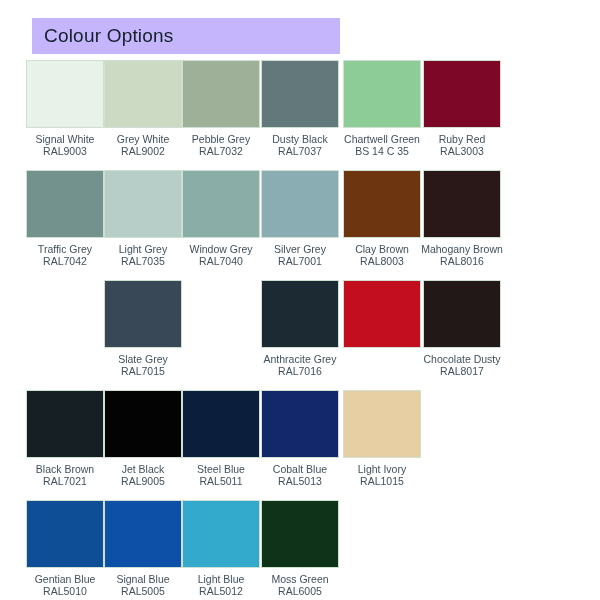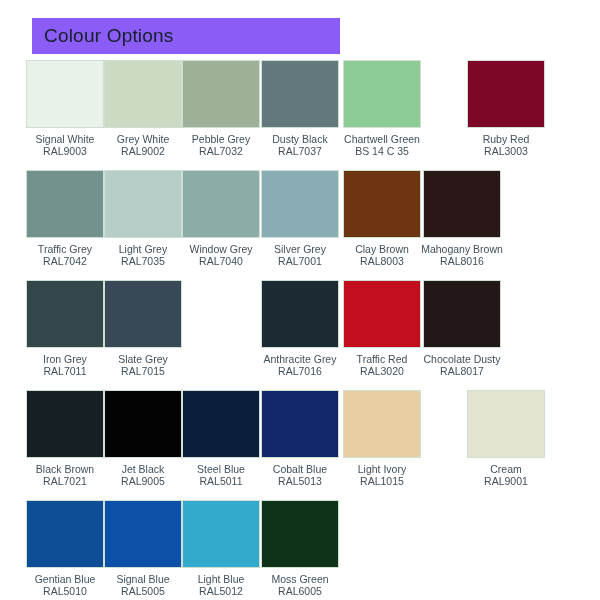--- a/index.html
+++ b/index.html
@@ -21,21 +21,21 @@
     width: 600px;
     height: 600px;
     box-sizing: border-box;
   }
   .title-bar {
     position: absolute;
     left: 32px;
     top: 18px;
     width: 308px;
     height: 36px;
-    background: #8b5cf6;
+    background: #c4b5fd;
     display: flex;
     align-items: center;
   }
   .title-bar .title-text {
     font-size: 19px;
     letter-spacing: 0.2px;
     color: #15202a;
     padding-left: 12px;
     font-weight: 400;
   }
@@ -74,21 +74,21 @@
   .cell .label .nm { display: block; }
   .cell .label .code { display: block; }
   .cell.wide { width: 96px; margin-left: -9px; }
   .cell.wide .swatch { width: 78px; margin-left: 9px; }
   
   .c0 { left: 26px; }
   .c1 { left: 104px; }
   .c2 { left: 182px; }
   .c3 { left: 261px; }
   .c4 { left: 343px; }
-  .c5 { left: 423px; margin-left: 44px; }
+  .c5 { left: 423px; }
 </style>
 </head>
 <body>
 
 <div id="sheet">
 
   <div class="title-bar">
     <span class="title-text">Colour Options</span>
   </div>
 
@@ -175,47 +175,36 @@
         </div>
         <div class="cell c5 wide">
           <div class="swatch" style="background: rgb(42, 23, 23);"></div>
           <div class="label">
             <span class="nm">Mahogany Brown</span>
             <span class="code">RAL8016</span>
           </div>
         </div>
       </div>
       <div class="row">
-        <div class="cell c0">
-          <div class="swatch" style="background: rgb(51, 71, 74);"></div>
-          <div class="label">
-            <span class="nm">Iron Grey</span>
-            <span class="code">RAL7011</span>
-          </div>
-        </div>
         <div class="cell c1">
           <div class="swatch" style="background: rgb(56, 72, 87);"></div>
           <div class="label">
             <span class="nm">Slate Grey</span>
             <span class="code">RAL7015</span>
           </div>
         </div>
         <div class="cell c3 wide">
           <div class="swatch" style="background: rgb(28, 43, 51);"></div>
           <div class="label">
             <span class="nm">Anthracite Grey</span>
             <span class="code">RAL7016</span>
           </div>
         </div>
         <div class="cell c4">
           <div class="swatch" style="background: rgb(194, 14, 30);"></div>
-          <div class="label">
-            <span class="nm">Traffic Red</span>
-            <span class="code">RAL3020</span>
-          </div>
         </div>
         <div class="cell c5 wide">
           <div class="swatch" style="background: rgb(35, 24, 24);"></div>
           <div class="label">
             <span class="nm">Chocolate Dusty</span>
             <span class="code">RAL8017</span>
           </div>
         </div>
       </div>
       <div class="row">
@@ -245,27 +234,20 @@
           <div class="label">
             <span class="nm">Cobalt Blue</span>
             <span class="code">RAL5013</span>
           </div>
         </div>
         <div class="cell c4">
           <div class="swatch" style="background: rgb(231, 207, 163);"></div>
           <div class="label">
             <span class="nm">Light Ivory</span>
             <span class="code">RAL1015</span>
-          </div>
-        </div>
-        <div class="cell c5">
-          <div class="swatch" style="background: rgb(228, 228, 210);"></div>
-          <div class="label">
-            <span class="nm">Cream</span>
-            <span class="code">RAL9001</span>
           </div>
         </div>
       </div>
       <div class="row r5">
         <div class="cell c0 wide">
           <div class="swatch" style="background: rgb(13, 78, 150);"></div>
           <div class="label">
             <span class="nm">Gentian Blue</span>
             <span class="code">RAL5010</span>
           </div>

